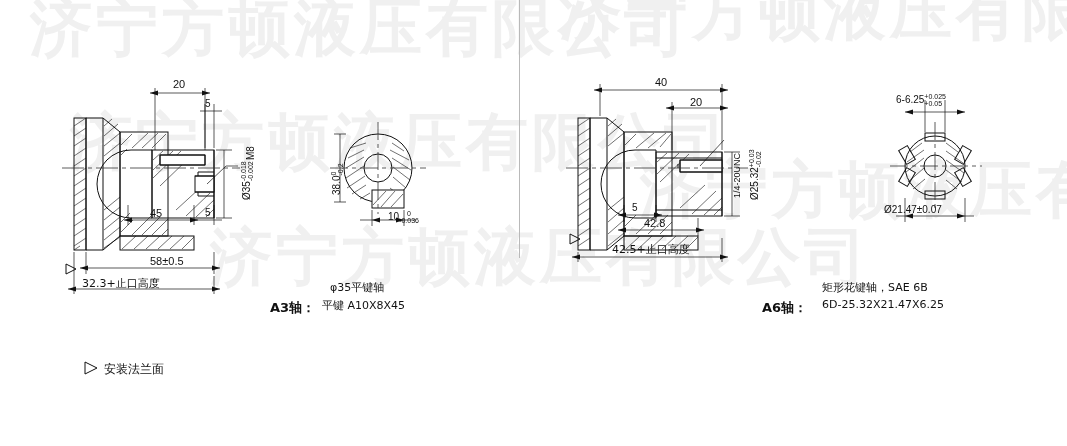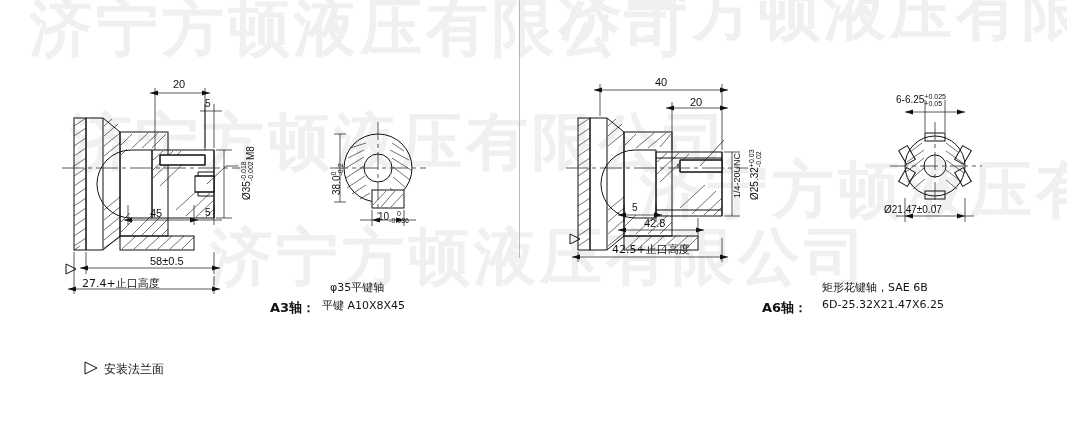--- a/index.html
+++ b/index.html
@@ -412,26 +412,26 @@
 
   <div class="lbl s11" style="left:173px;top:78px;">20</div>
   <div class="lbl s10" style="left:205px;top:98px;">5</div>
   <div class="lbl s10 rot" style="left:245px;top:160px;transform:rotate(-90deg);">M8</div>
   <div class="lbl s10 rot" style="left:240px;top:200px;transform:rotate(-90deg);">
     <span>Ø35</span><span class="frac"><span class="t">-0.018</span><span class="b">-0.002</span></span>
   </div>
   <div class="lbl s11" style="left:150px;top:207px;">45</div>
   <div class="lbl s10" style="left:205px;top:207px;">5</div>
   <div class="lbl s11" style="left:121px;top:255px;padding-left:29px;">58±0.5</div>
-  <div class="lbl s11 cn" style="left:82px;top:276px;">27.4+止口高度</div>
+  <div class="lbl s11 cn" style="left:82px;top:276px;">32.3+止口高度</div>
 
   <div class="lbl s10 rot" style="left:330px;top:195px;transform:rotate(-90deg);">
     <span>38.0</span><span class="frac"><span class="t">0</span><span class="b">-0.2</span></span>
   </div>
-  <div class="lbl s10" style="left:378px;top:210px;text-align:center;">
+  <div class="lbl s10" style="left:388px;top:210px;text-align:center;">
     <span>10</span><span class="frac"><span class="t">0</span><span class="b">-0.036</span></span>
   </div>
 
   <div class="lbl s13 cn bold" style="left:270px;top:283px;">A3轴：</div>
   <div class="lbl s11 cn" style="left:330px;top:280px;">φ35平键轴</div>
   <div class="lbl s11 cn" style="left:322px;top:298px;">平键 A10X8X45</div>
 
   <div class="lbl s11" style="left:655px;top:76px;">40</div>
   <div class="lbl s11" style="left:690px;top:96px;">20</div>
   <div class="lbl s9 rot" style="left:732px;top:198px;transform:rotate(-90deg);">1/4-20UNC</div>

